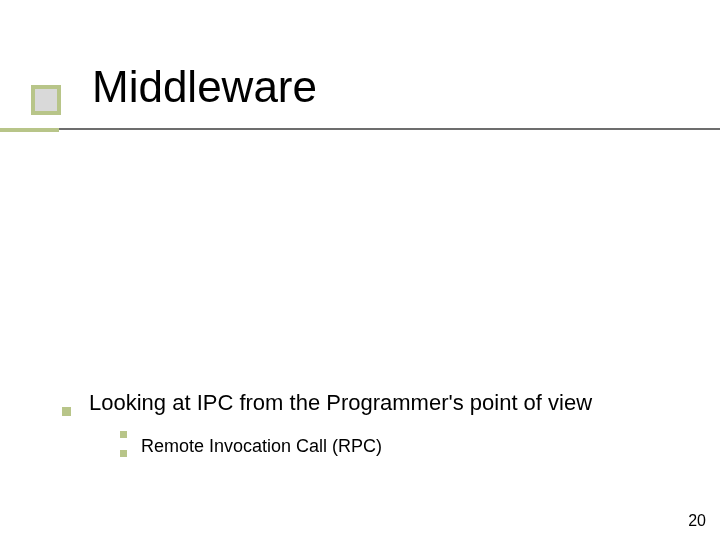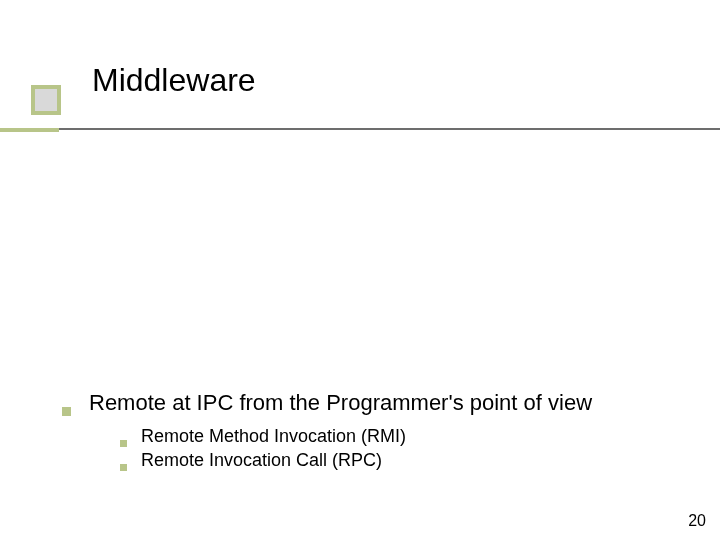--- a/index.html
+++ b/index.html
@@ -21,21 +21,21 @@
     top: 85px;
     width: 30px;
     height: 30px;
     background: #d9d9d9;
     border: 4px solid #b8c589;
   }
   .title {
     position: absolute;
     left: 92px;
     top: 62px;
-    font-size: 32px;
+    font-size: 44px;
     font-weight: 400;
     color: #000000;
   }
   .underline-short {
     position: absolute;
     left: 0;
     top: 128px;
     width: 59px;
     height: 4px;
     background: #b8c589;
@@ -108,26 +108,25 @@
 <div class="title-area">
   <div class="square-bullet"></div>
   <div class="title">Middleware</div>
   <div class="underline-short"></div>
   <div class="underline-long"></div>
 </div>
 
 <div class="content">
   <div class="bullet-row">
     <div class="bullet-l1"></div>
-    <div class="text-l1">Remote at IPC from the Programmer's point of view</div>
+    <div class="text-l1">Looking at IPC from the Programmer's point of view</div>
   </div>
   <div class="sublist">
     <div class="sub-row">
       <div class="bullet-l2"></div>
-      <div class="text-l2">Remote Method Invocation (RMI)</div>
     </div>
     <div class="sub-row">
       <div class="bullet-l2"></div>
       <div class="text-l2">Remote Invocation Call (RPC)</div>
     </div>
   </div>
 </div>
 
 <div class="page-number">20</div>
 

